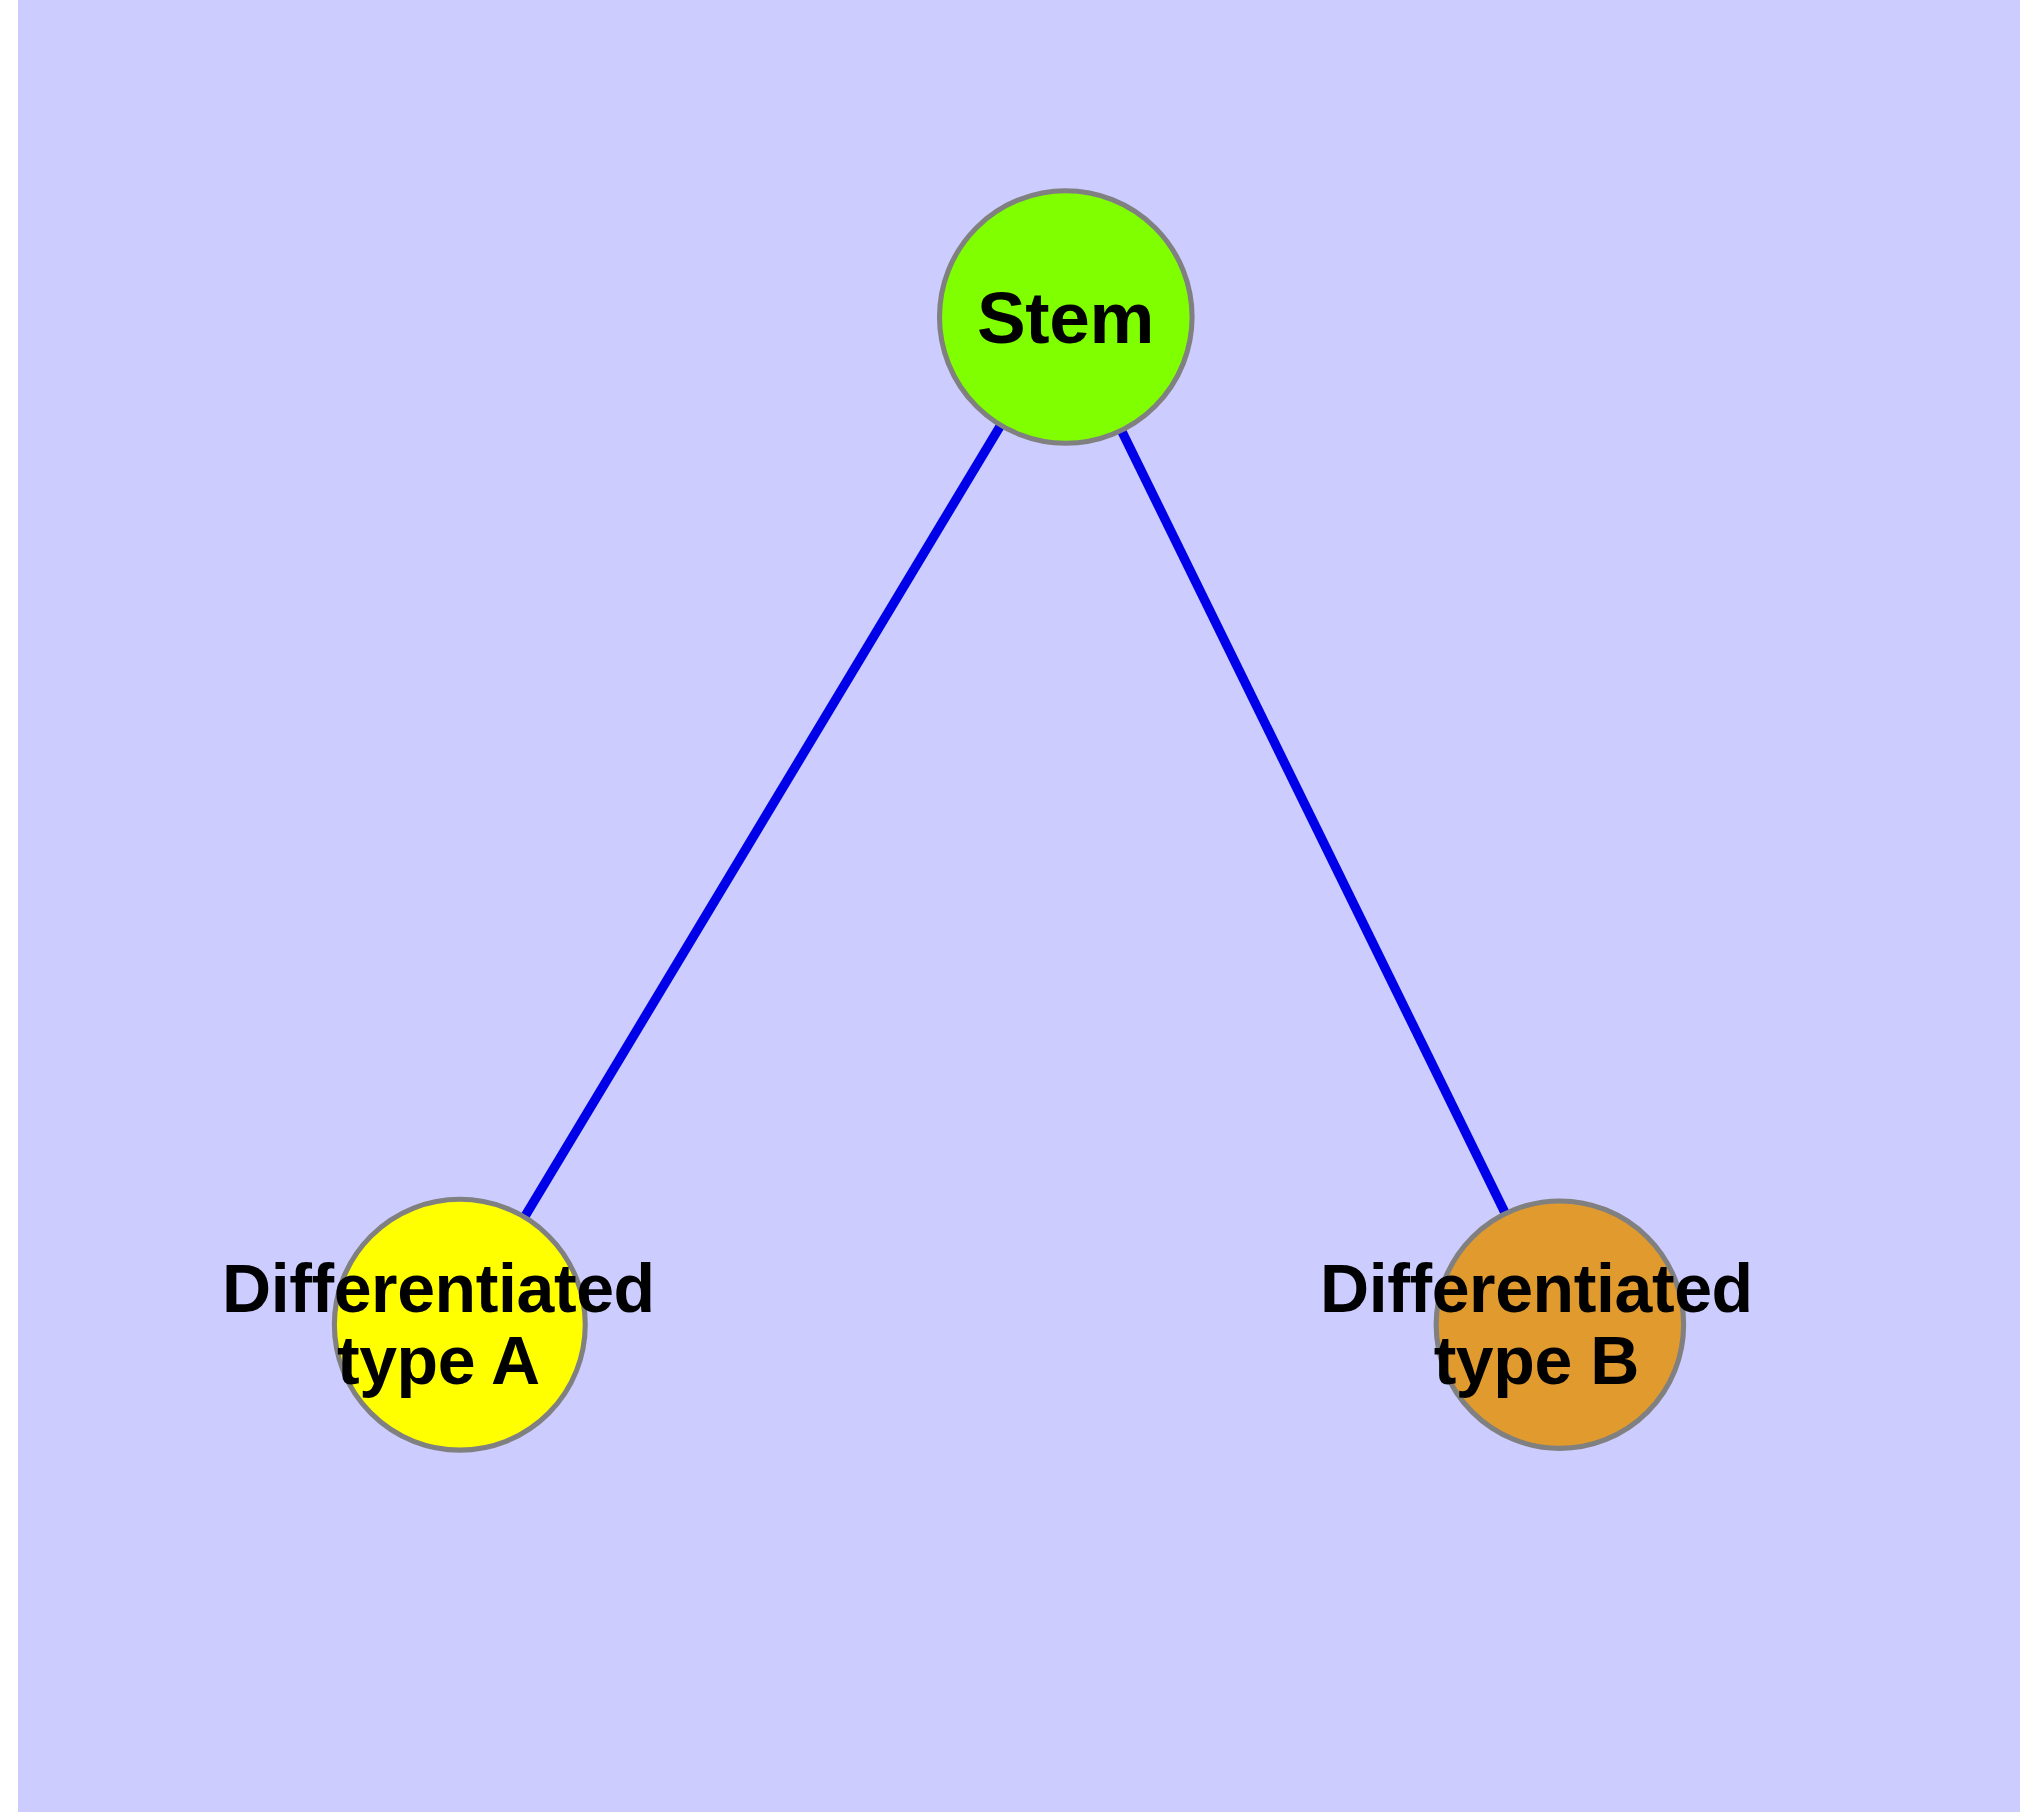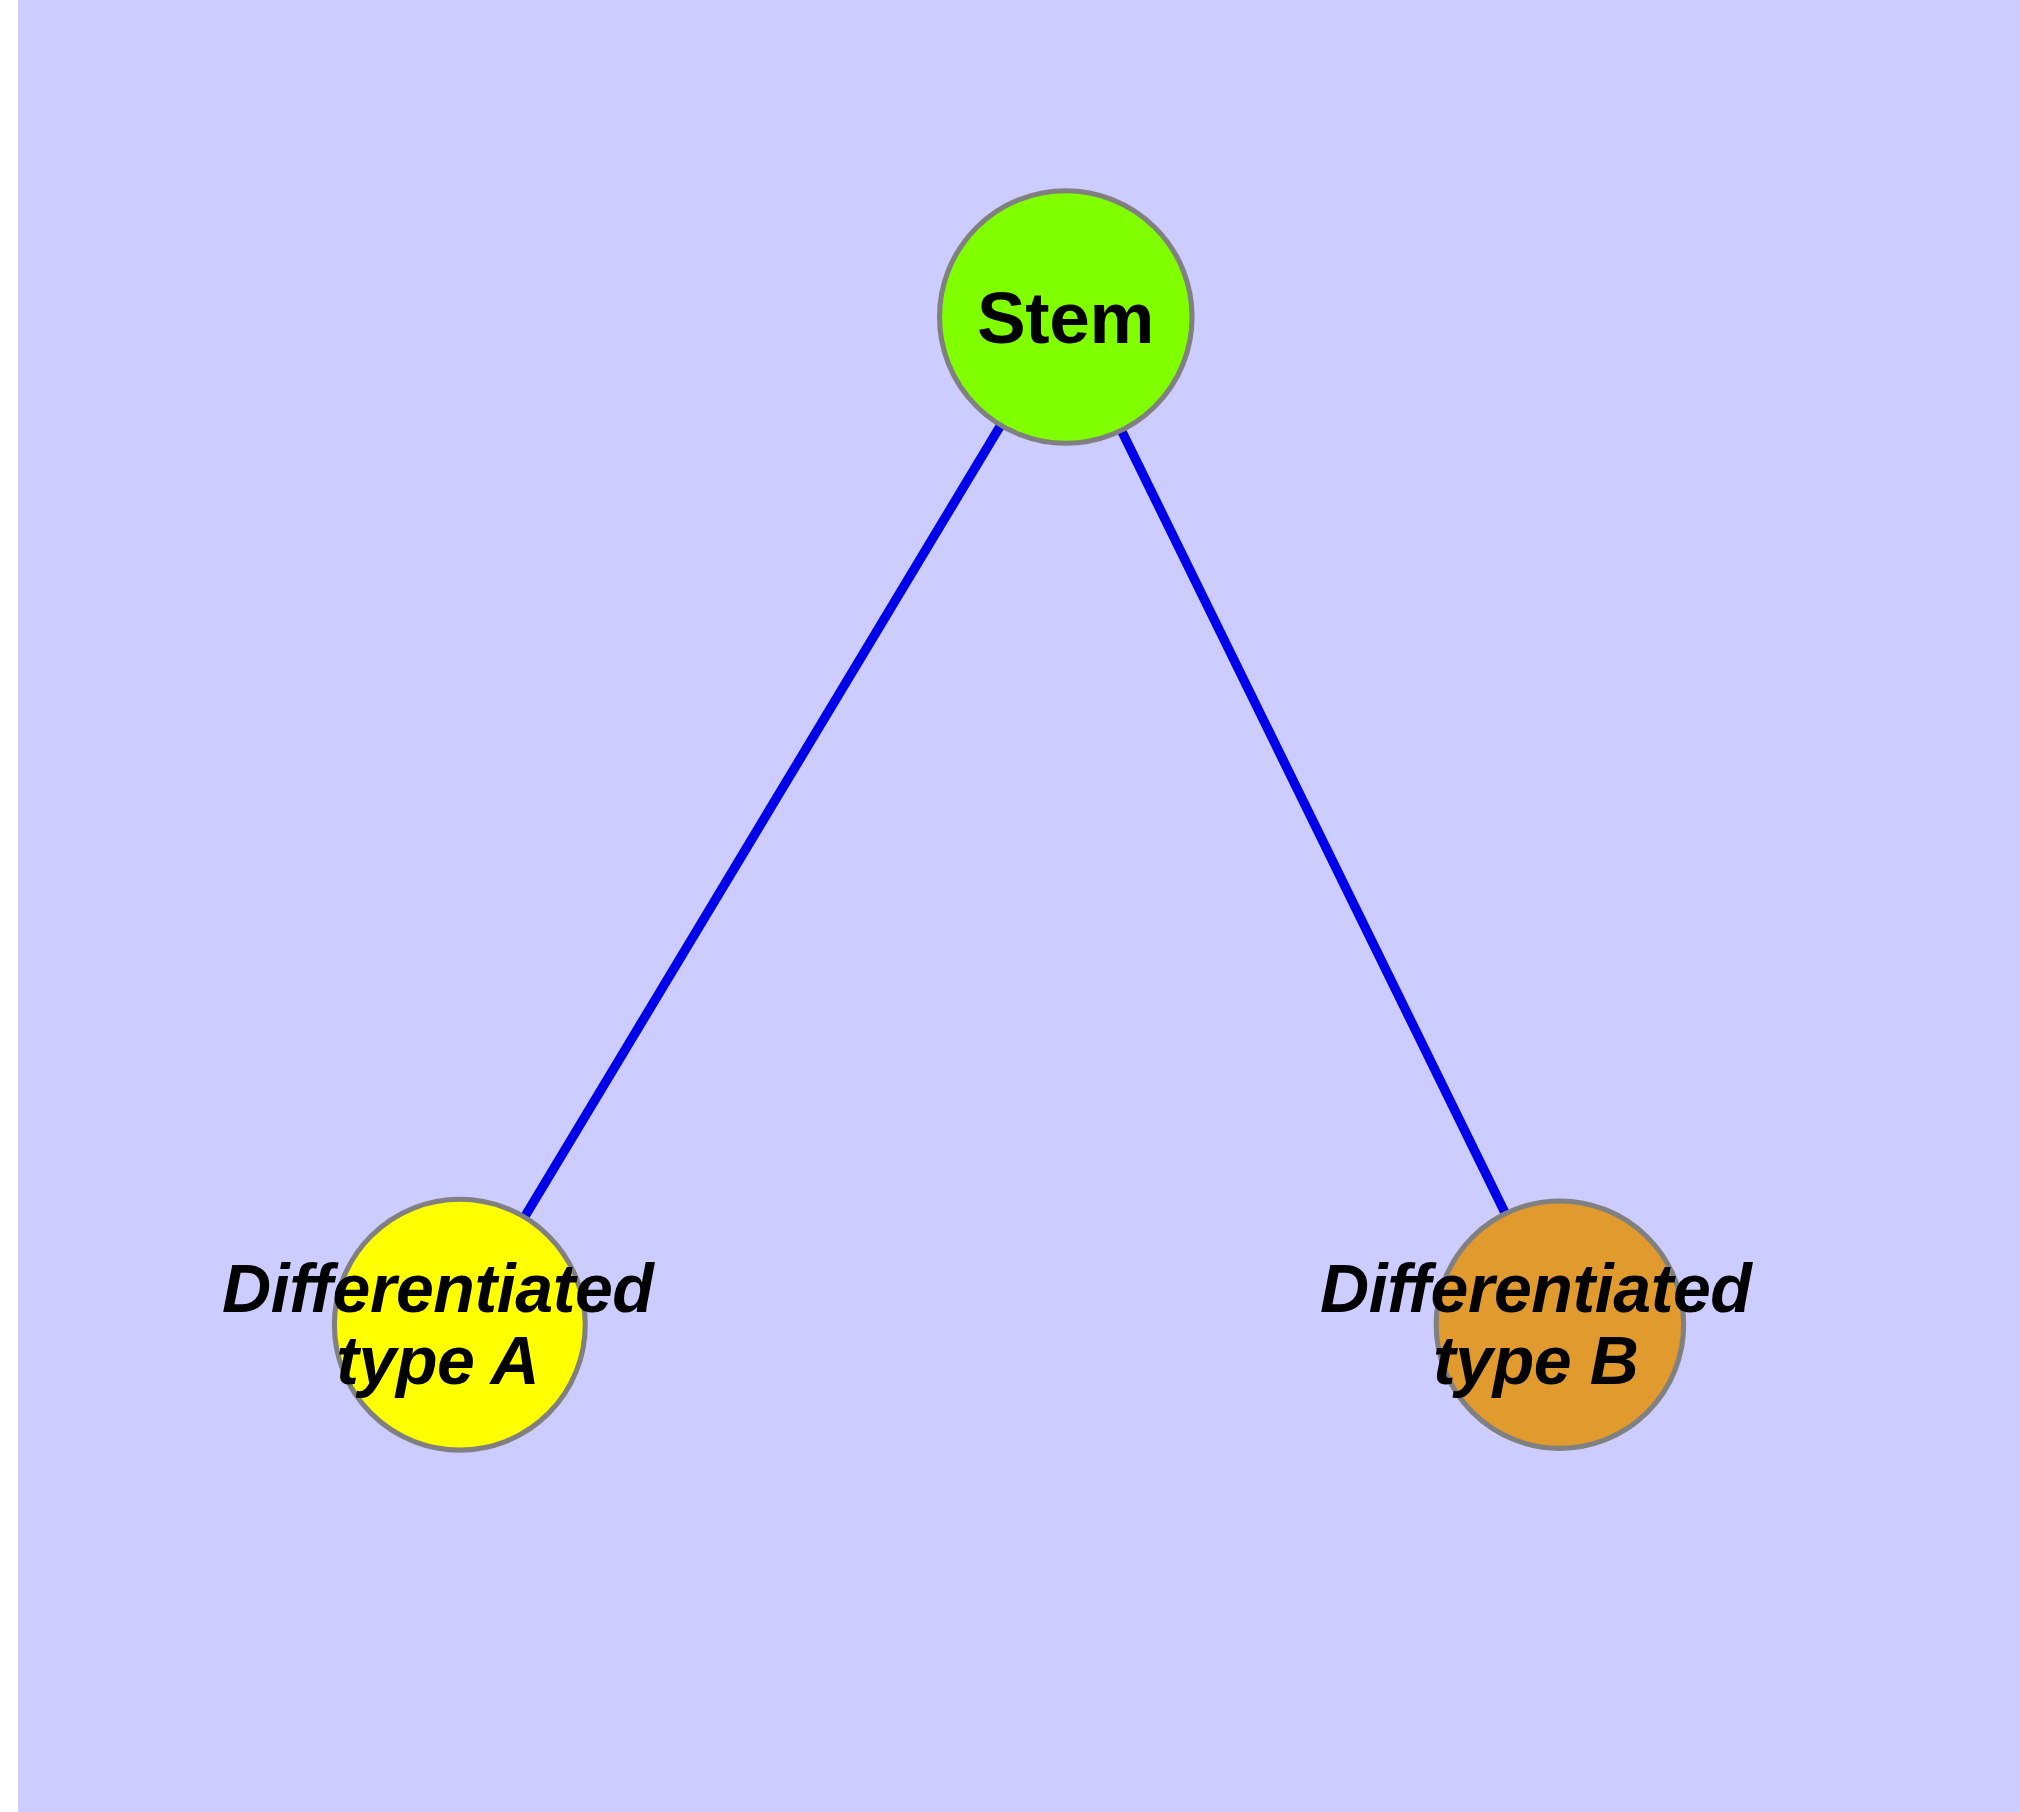--- a/index.html
+++ b/index.html
@@ -34,21 +34,20 @@
     line-height: 1.06;
     white-space: pre;
     pointer-events: none;
     letter-spacing: -0.4px;
   }
   #stem-label {
     font-size: 73px;
   }
   #typeA-label, #typeB-label {
     font-size: 68px;
-    font-style: italic;
   }
 </style>
 </head>
 <body>
 
 <div id="canvas" style="width: 2021px; height: 1812px; margin-left: 18px;">
 
   <div id="bg-rect" style="background: rgb(204, 204, 255); width: 2021px; height: 1812px;"></div>
 
   <svg id="graph-svg" viewBox="0 0 2384 2138" style="width: 2021px; height: 1812px;">

